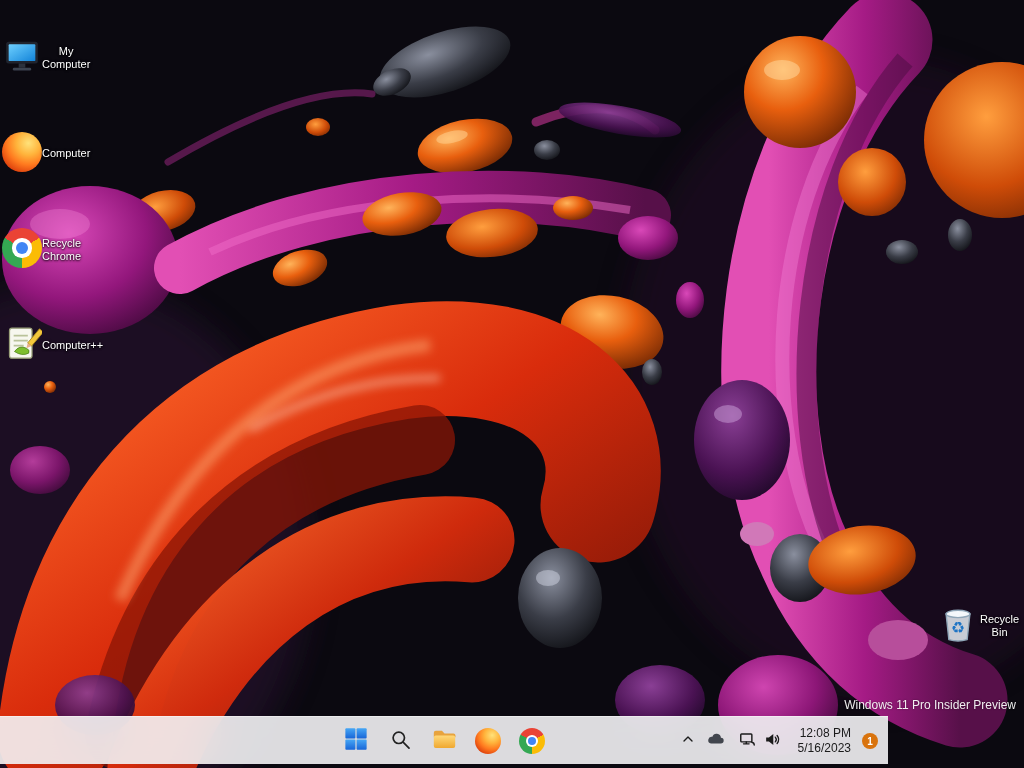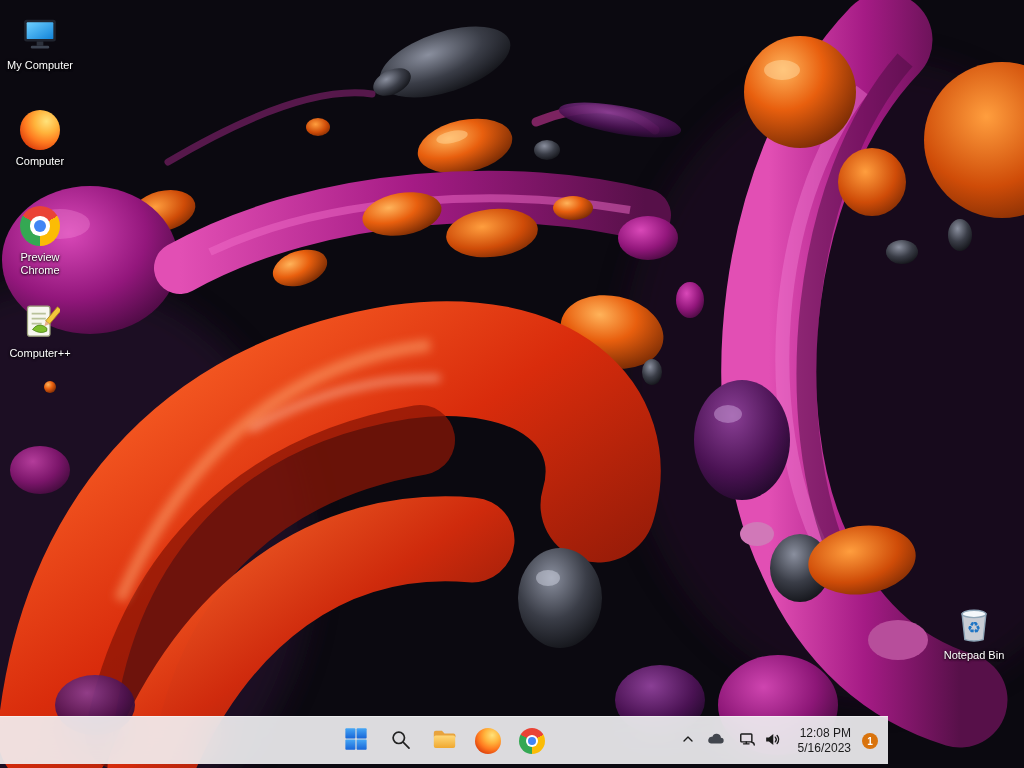--- a/index.html
+++ b/index.html
@@ -5,21 +5,21 @@
   * { margin:0; padding:0; box-sizing:border-box; }
   html,body { width:1024px; height:768px; overflow:hidden;
     font-family:"Liberation Sans", sans-serif; background:#000; }
   button { border:none; background:transparent; padding:0; font:inherit; cursor:default; }
 
   .desktop { position:relative; width:1024px; height:768px; background:#0b0910; overflow:hidden; }
   .wallpaper { position:absolute; left:0; top:0; width:1024px; height:768px; }
 
   
   .icons-col { position:absolute; left:2px; top:4px; display:flex; flex-direction:column; }
-  .dicon { width:76px; height:96px; display:flex; flex-direction:column; align-items:center; padding-top:8px; }
+  .dicon { width:76px; height:96px; display:flex; flex-direction:row; align-items:center; padding-top:8px; }
   .dicon .art { width:44px; height:44px; display:flex; align-items:center; justify-content:center; }
   .dicon .lbl { margin-top:3px; font-size:11px; line-height:13px; color:#fff; text-align:center;
     text-shadow:0 1px 2px rgba(0,0,0,.95), 0 0 3px rgba(0,0,0,.7); max-width:74px; }
   .recycle { position:absolute; right:12px; top:594px; height:auto; }
 
   .ff { border-radius:50%;
     background: radial-gradient(circle at 66% 28%, #ffe27a 0%, #ffb43c 30%, #ff7a1f 55%, #e0440e 78%, #a82208 100%); }
   .ff40 { width:40px; height:40px; } .ff26 { width:26px; height:26px; }
   .chrome { border-radius:50%; position:relative;
     background: conic-gradient(from -60deg, #ea4335 0deg 120deg, #fbbc05 120deg 240deg, #34a853 240deg 360deg); }
@@ -193,21 +193,21 @@
       <div class="art">
         <div class="ff ff40"></div>
       </div>
       <div class="lbl">Computer</div>
     </div>
 
     <div class="dicon">
       <div class="art">
         <div class="chrome chrome40"></div>
       </div>
-      <div class="lbl">Preview Chrome</div>
+      <div class="lbl">Recycle Chrome</div>
     </div>
 
     <div class="dicon">
       <div class="art">
         <svg viewBox="0 0 48 48" width="40" height="40">
           <rect x="9" y="5" width="27" height="36" rx="3" fill="#f7f7ef" stroke="#9aa07a" stroke-width="1.5"></rect>
           <path d="M14 14 h17 M14 20 h17 M14 26 h12" stroke="#b9c29a" stroke-width="2"></path>
           <path d="M15 33 q6 -8 14 -4 q5 2 3 6 q-8 4 -17 -2 z" fill="#7ebe2e" stroke="#4e8718" stroke-width="1"></path>
           <g transform="rotate(40 37 20)">
             <rect x="34" y="4" width="6" height="22" fill="#f3c73c" stroke="#a8861d" stroke-width="1"></rect>
@@ -220,24 +220,25 @@
   </div>
 
   <div class="dicon recycle">
     <div class="art">
       <svg viewBox="0 0 48 48" width="44" height="44">
         <path d="M11 13 L37 13 L34 41 Q24 44 14 41 Z" fill="#e8eef4" fill-opacity=".85" stroke="#8fa6b8" stroke-width="1.5"></path>
         <ellipse cx="24" cy="13" rx="13" ry="4" fill="#f4f8fb" stroke="#8fa6b8" stroke-width="1.5"></ellipse>
         <text x="24" y="34" font-size="17" text-anchor="middle" fill="#1e74c4">♻</text>
       </svg>
     </div>
-    <div class="lbl">Notepad Bin</div>
+    <div class="lbl">Recycle Bin</div>
   </div>
 
   <div class="watermark">
+    <div>Windows 11 Pro Insider Preview</div>
   </div>
 
   <div class="taskbar">
 
     <div class="tb-center">
       <button class="tb-btn">
         <span>
           <svg viewBox="0 0 44 44" width="26" height="26">
             <rect x="4" y="4" width="17" height="17" rx="1.5" fill="url(#gWin)"></rect>
             <rect x="23" y="4" width="17" height="17" rx="1.5" fill="url(#gWin)"></rect>

